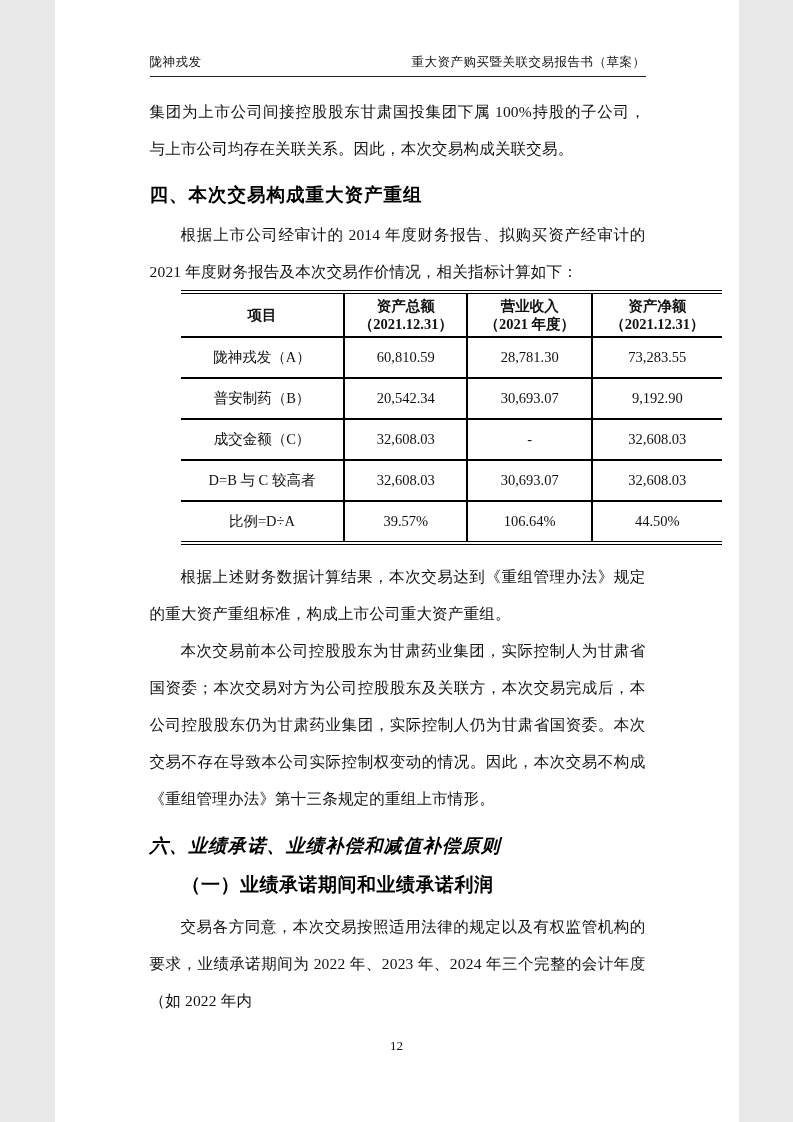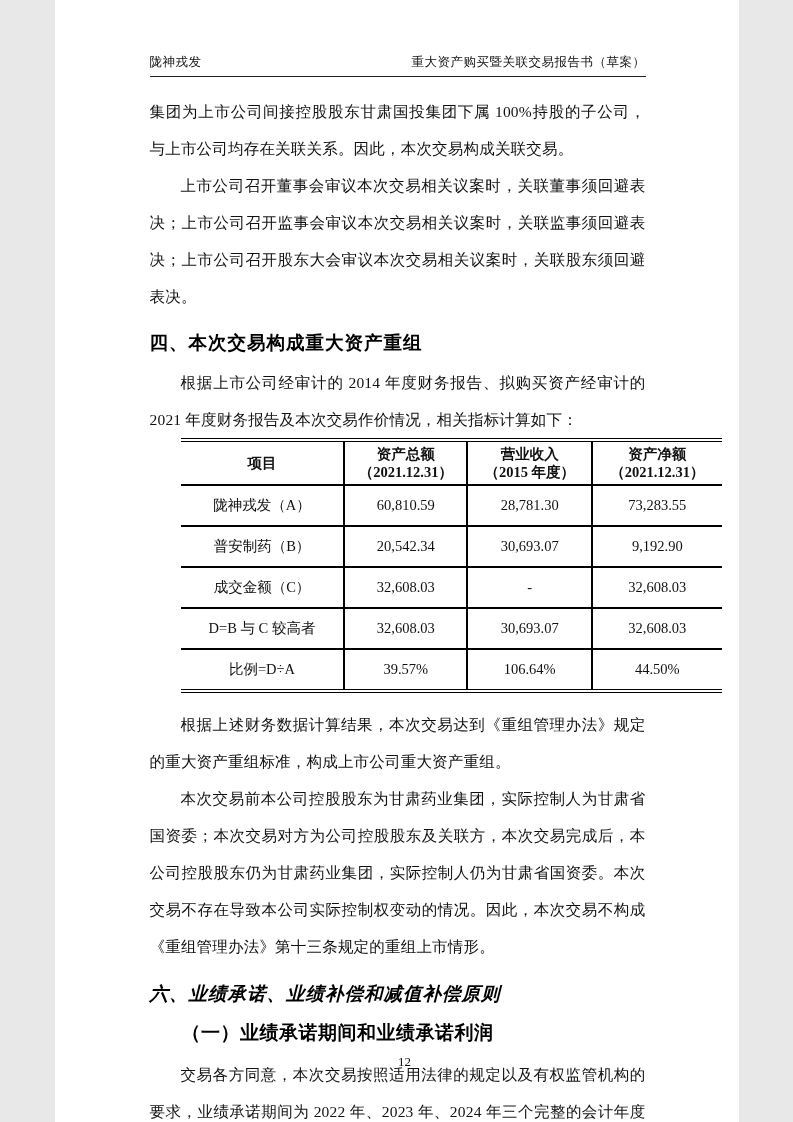--- a/index.html
+++ b/index.html
@@ -49,57 +49,56 @@
   }
   .fin-table td{
     font-size:14.5px;height:23px;padding:8px 2px;
   }
   .fin-table th+th,.fin-table td+td{border-left:2px solid #000;}
   .fin-table tr:last-child td{border-bottom:none;}
   #p-conclusion{margin-top:13px;}
   #h-five{margin-top:20px;margin-bottom:12px;}
   #h-six{margin-top:16px;margin-bottom:10px;font-style:italic;}
   .pg-footer{
-    position:absolute;left:8px;top:1038px;width:100%;
-    text-align:center;font-size:13px;margin-top:16px;
+    position:absolute;left:0;top:1038px;width:100%;
+    text-align:center;font-size:13px;
   }
 </style>
 </head>
 <body>
 
 <div class="page">
 
   <header class="pg-header">
     <span>陇神戎发</span>
     <span>重大资产购买暨关联交易报告书（草案）</span>
   </header>
 
   <p class="body" id="p-continuation">集团为上市公司间接控股股东甘肃国投集团下属 100%持股的子公司，与上市公司均存在关联关系。因此，本次交易构成关联交易。</p>
 
-  <p class="body indent">上市公司召开董事会审议本次交易相关议案时，关联董事须回避表决；上市公司召开监事会审议本次交易相关议案时，关联监事须回避表决；上市公司召开股东大会审议本次交易相关议案时，关联股东须回避表决。</p>
 
   <h2 class="sec" id="h-four">四、本次交易构成重大资产重组</h2>
 
   <p class="body indent">根据上市公司经审计的 2014 年度财务报告、拟购买资产经审计的 2021 年度财务报告及本次交易作价情况，相关指标计算如下：</p>
 
 
   <table class="fin-table">
     <colgroup>
       <col style="width:30.3%">
         <col style="width:22.7%">
         <col style="width:23.1%">
         <col style="width:23.9%">
     </colgroup>
     <thead>
         <tr>
           <th>项目</th>
           <th>资产总额
 （2021.12.31）</th>
           <th>营业收入
-（2015 年度）</th>
+（2021 年度）</th>
           <th>资产净额
 （2021.12.31）</th>
         </tr>
       </thead>
     <tbody>
         <tr>
           <td>陇神戎发（A）</td>
           <td>60,810.59</td>
           <td>28,781.30</td>
           <td>73,283.55</td>

